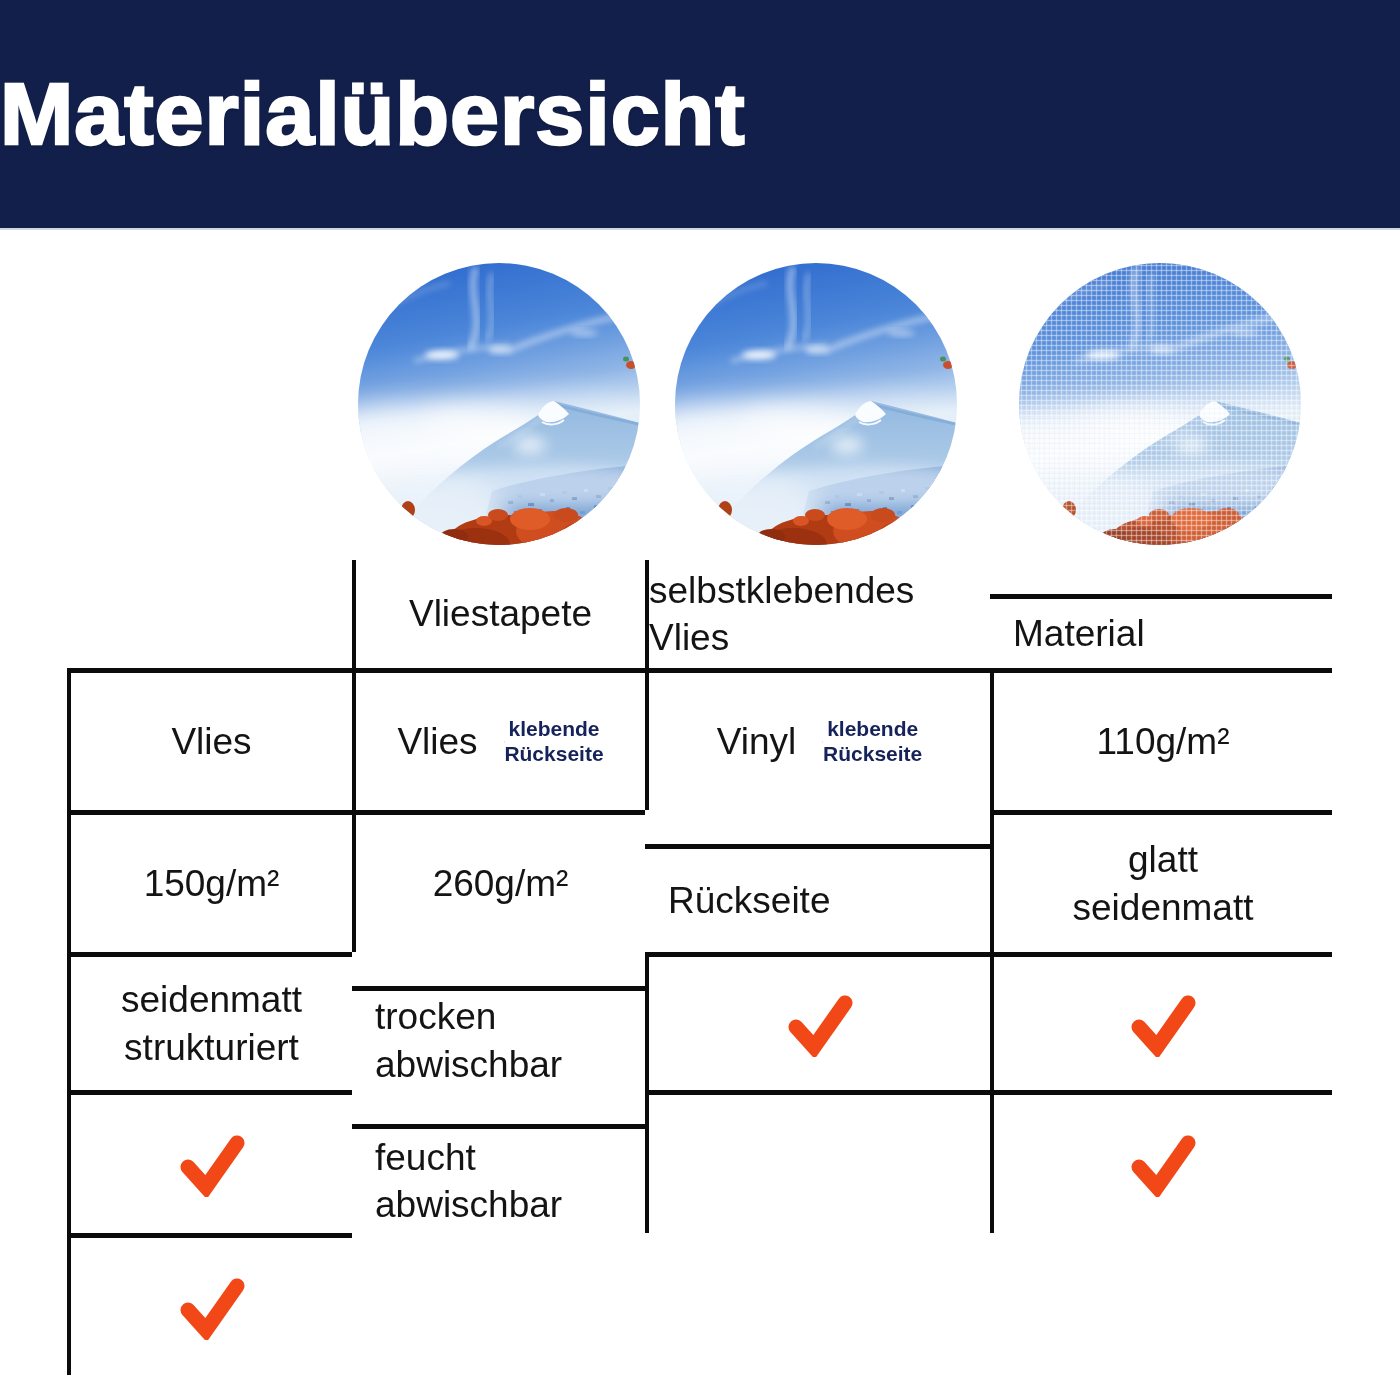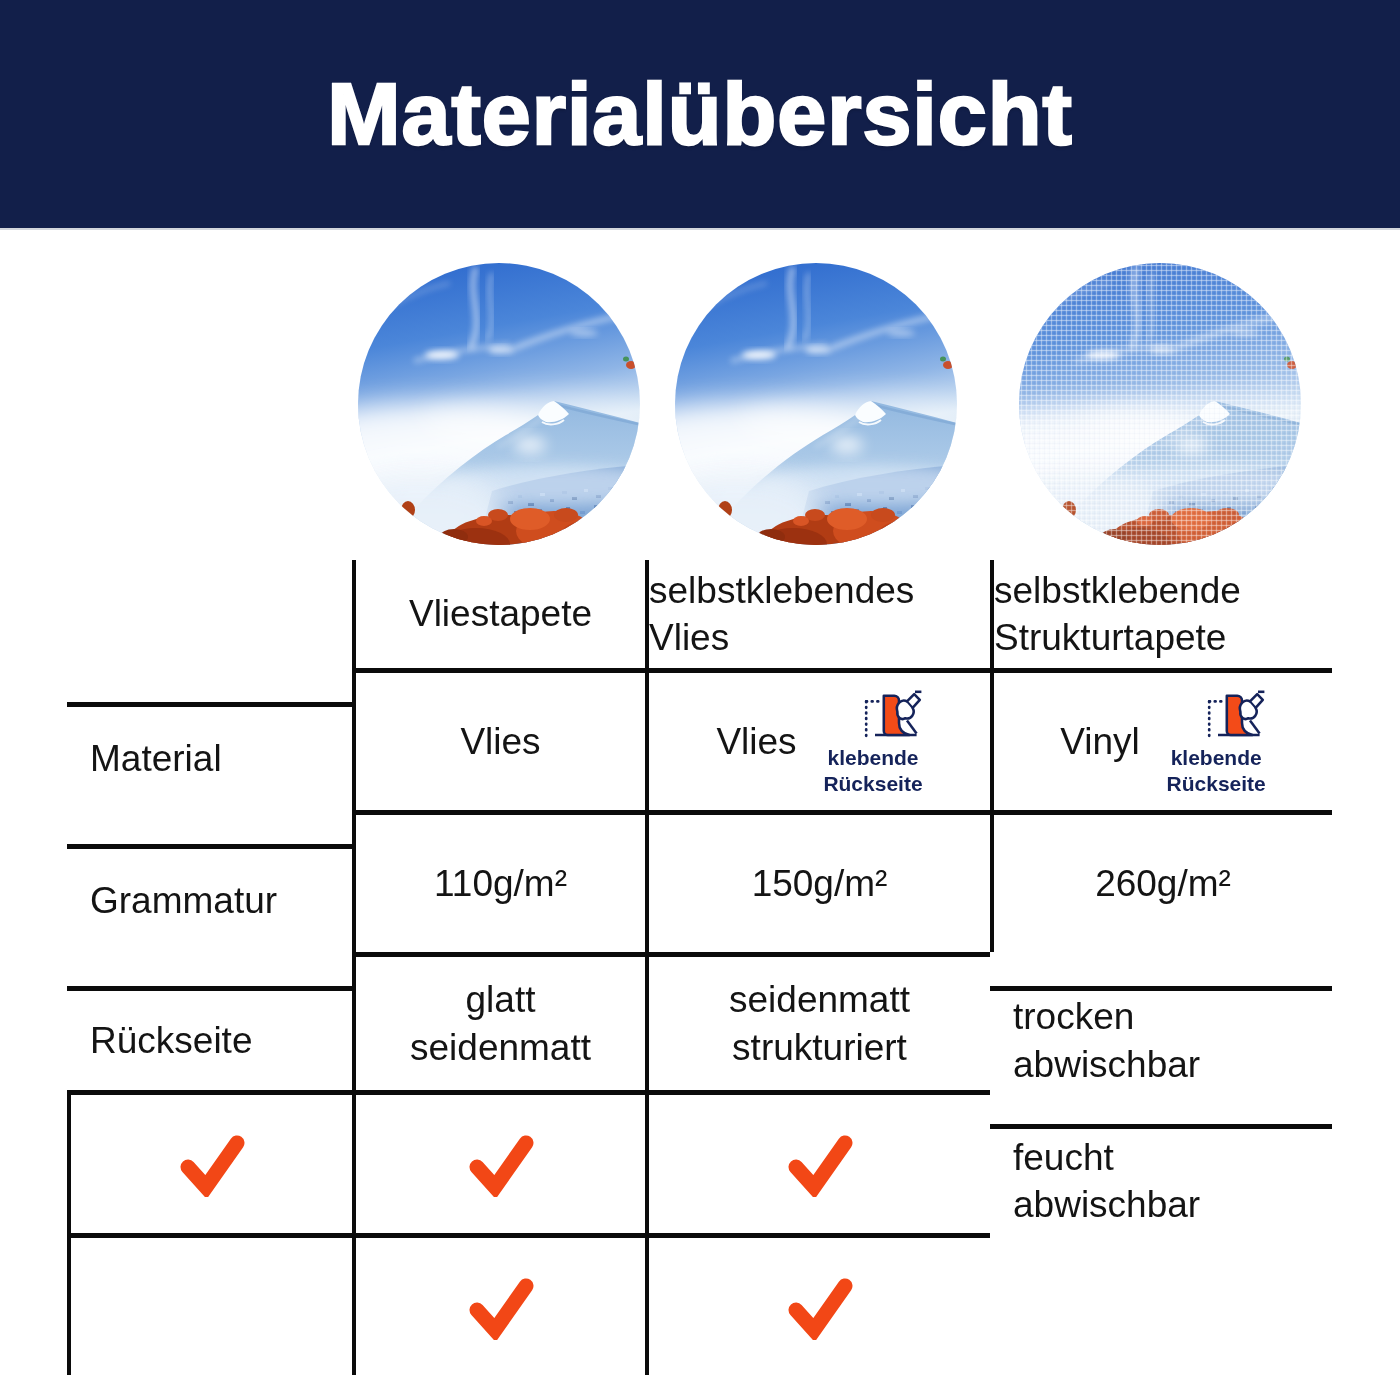--- a/index.html
+++ b/index.html
@@ -4,21 +4,21 @@
 <style>
   html,body{margin:0;padding:0;}
   body{
     width:1400px;height:1400px;position:relative;background:#ffffff;
     font-family:"Liberation Sans","DejaVu Sans",sans-serif;color:#141414;
     overflow:hidden;
   }
   
   .banner{
     position:absolute;left:0;top:0;width:1400px;height:228px;
-    background:#121f4a;display:flex;align-items:center;justify-content:center;
+    background:#121f4a;display:flex;align-items:center;
     box-shadow:0 2px 0 rgba(175,180,192,.55);
   }
   .banner h1{
     margin:0;color:#ffffff;font-size:88px;font-weight:700;letter-spacing:1px;
     -webkit-text-stroke:2.5px #ffffff;
     text-shadow:0 3px 3px rgba(0,0,0,.18);
   }
   
   .heroes{position:absolute;left:0;top:262px;width:1400px;height:284px;}
   
@@ -32,21 +32,21 @@
     box-sizing:border-box;display:flex;align-items:center;justify-content:center;
     font-size:37px;line-height:1.28;text-align:center;white-space:pre-line;
     color:#141414;
   }
   .cell.vline{border-left:4px solid #0b0b0b;}
   .cell.hline{border-top:5px solid #0b0b0b;}
   .cell.rowlabel{justify-content:flex-start;text-align:left;padding-left:23px;margin-top:34px;}
   .cell.colhead{justify-content:center;}
   .cell.colhead.lefty{justify-content:flex-start;text-align:left;}
   .matwrap{display:flex;align-items:center;justify-content:center;gap:26px;}
-  .badge{display:flex;flex-direction:column;align-items:flex-end;width:100px;}
+  .badge{display:flex;flex-direction:row;align-items:flex-start;width:100px;}
   .badge .blabel{
     font-size:21px;font-weight:700;color:#15235a;line-height:1.2;
     text-align:center;white-space:pre-line;margin-top:2px;
   }
   .badge svg{display:block;}
   .check svg{display:block;}
 </style>
 </head>
 <body>
 
@@ -176,22 +176,20 @@
     <rect width="282" height="282" fill="url(#weave)" opacity="0.8"></rect>
   </g>
 </svg>
 
 <div class="ctable">
 
   <div class="cell"></div>
   <div class="cell colhead vline">Vliestapete</div>
   <div class="cell colhead lefty vline">selbstklebendes
 Vlies</div>
-  <div class="cell colhead lefty vline">selbstklebende
-Strukturtapete</div>
 
   <div class="cell rowlabel hline">Material</div>
   <div class="cell vline hline">Vlies</div>
   <div class="cell vline hline">
     <div class="matwrap">
       <span>Vlies</span>
       <span class="badge">
         <svg width="64" height="56" viewBox="0 0 80 66">
           <path d="M9 16 H28" stroke="#15235a" stroke-width="3.4" stroke-dasharray="1 6" stroke-linecap="round" fill="none"></path>
           <path d="M9 16 V60" stroke="#15235a" stroke-width="3.4" stroke-dasharray="1 6" stroke-linecap="round" fill="none"></path>
@@ -220,21 +218,20 @@
           <path d="M48 29 C45 20 53 12 60 16 L69 7 L76 14 L67 24 C71 31 65 39 58 37 C53 40 47 36 48 29 Z" fill="#ffffff" stroke="#15235a" stroke-width="3.2" stroke-linejoin="round"></path>
           <path d="M60 16 L67 24" stroke="#15235a" stroke-width="2.6" fill="none"></path>
           <path d="M70 4 H78" stroke="#15235a" stroke-width="3.2" fill="none"></path>
         </svg>
         <span class="blabel">klebende
 Rückseite</span>
       </span>
     </div>
   </div>
 
-  <div class="cell rowlabel hline">Grammatur</div>
   <div class="cell vline hline">110g/m²</div>
   <div class="cell vline hline">150g/m²</div>
   <div class="cell vline hline">260g/m²</div>
 
   <div class="cell rowlabel hline">Rückseite</div>
   <div class="cell vline hline">glatt
 seidenmatt</div>
   <div class="cell vline hline">seidenmatt
 strukturiert</div>
 

